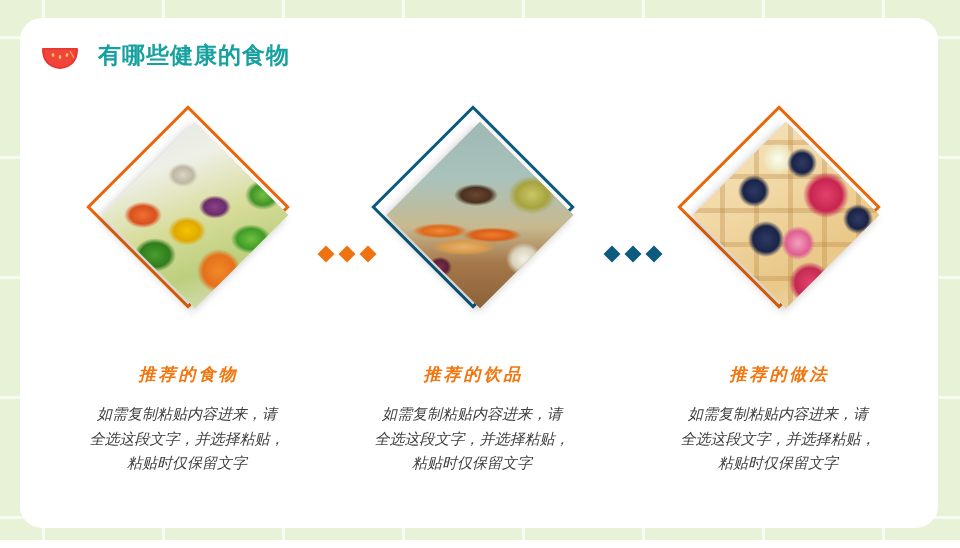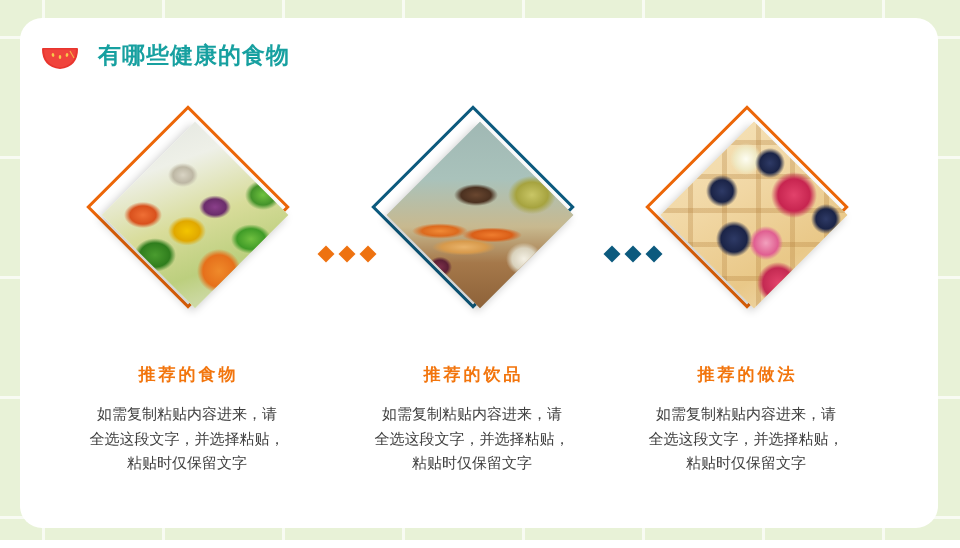--- a/index.html
+++ b/index.html
@@ -79,30 +79,31 @@
     white-space: nowrap;
   }
 
   
   .columns {
     position: absolute;
     left: 0;
     top: 95px;
     width: 751px;
     height: 390px;
+    font-style: italic;
   }
   .column {
     position: absolute;
     top: 0;
     width: 284px;
     text-align: center;
   }
   .col-1 { left: 25px; }
   .col-2 { left: 310px; }
-  .col-3 { left: 584px; }
+  .col-3 { left: 616px; }
 
   
   .diamond-wrap {
     position: relative;
     width: 284px;
     height: 248px;
   }
   .diamond-frame {
     position: absolute;
     left: 71px;

